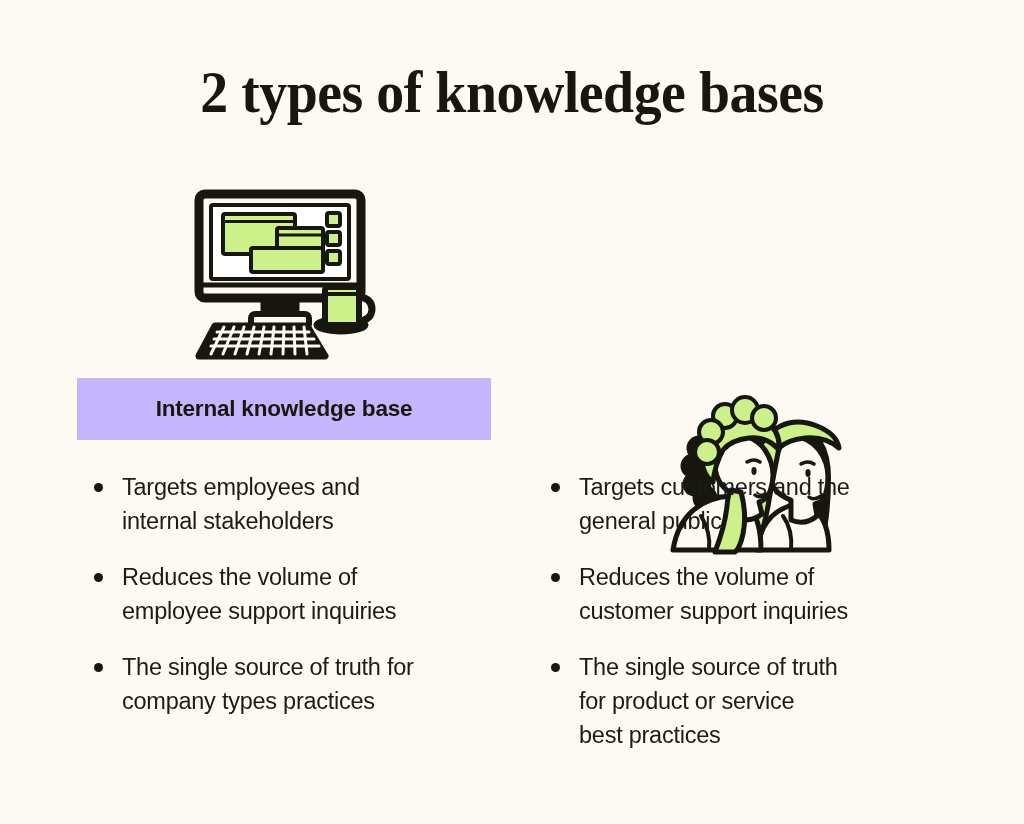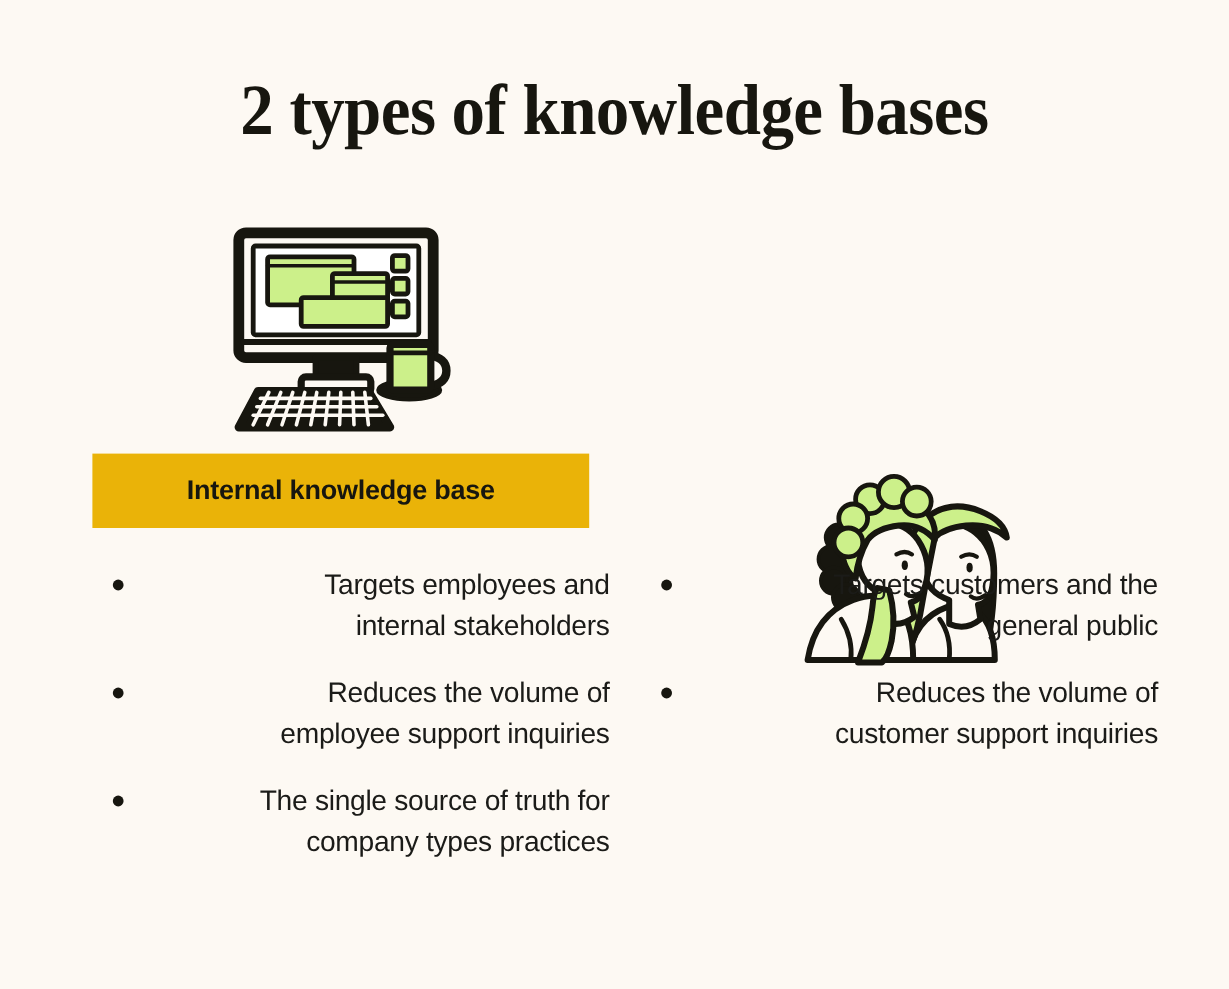--- a/index.html
+++ b/index.html
@@ -60,21 +60,21 @@
 
   .art-computer svg { left:108px; top:14px; }
   .art-people   svg { left:108px; top:4px;  }
 
   
   .bar {
     position:absolute;
     top:378px;
     height:62px;
     width:414px;
-    background:#eab308;
+    background:#c4b5fd;
     display:flex;
     align-items:center;
     justify-content:center;
   }
   .bar-left  { left:77px;  }
   .bar-right { left:537px; }
 
   .bar-label {
     font-family:"Liberation Sans", sans-serif;
     font-weight:bold;
@@ -96,21 +96,20 @@
 
   .list-item {
     position:relative;
     padding-left:34px;
     margin-bottom:22px;
     font-family:"Liberation Sans", sans-serif;
     font-size:23.5px;
     line-height:34px;
     letter-spacing:-0.25px;
     color:#1B1B18;
-    text-align:right;
   }
   .list-item:last-child { margin-bottom:0; }
 
   .list-item .dot {
     position:absolute;
     left:6px;
     top:13px;
     width:9px;
     height:9px;
     border-radius:50%;
@@ -271,15 +270,21 @@
     <li class="list-item">
       <span class="dot"></span>
       <span class="txt">Targets customers and the
 general public</span>
     </li>
     <li class="list-item">
       <span class="dot"></span>
       <span class="txt">Reduces the volume of
 customer support inquiries</span>
     </li>
+    <li class="list-item">
+      <span class="dot"></span>
+      <span class="txt">The single source of truth
+for product or service
+best practices</span>
+    </li>
   </ul>
 
 </div>
 
 </body></html>

